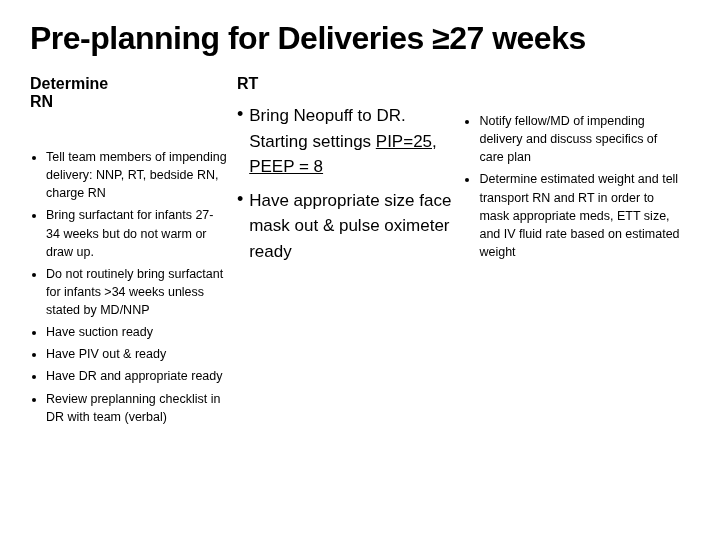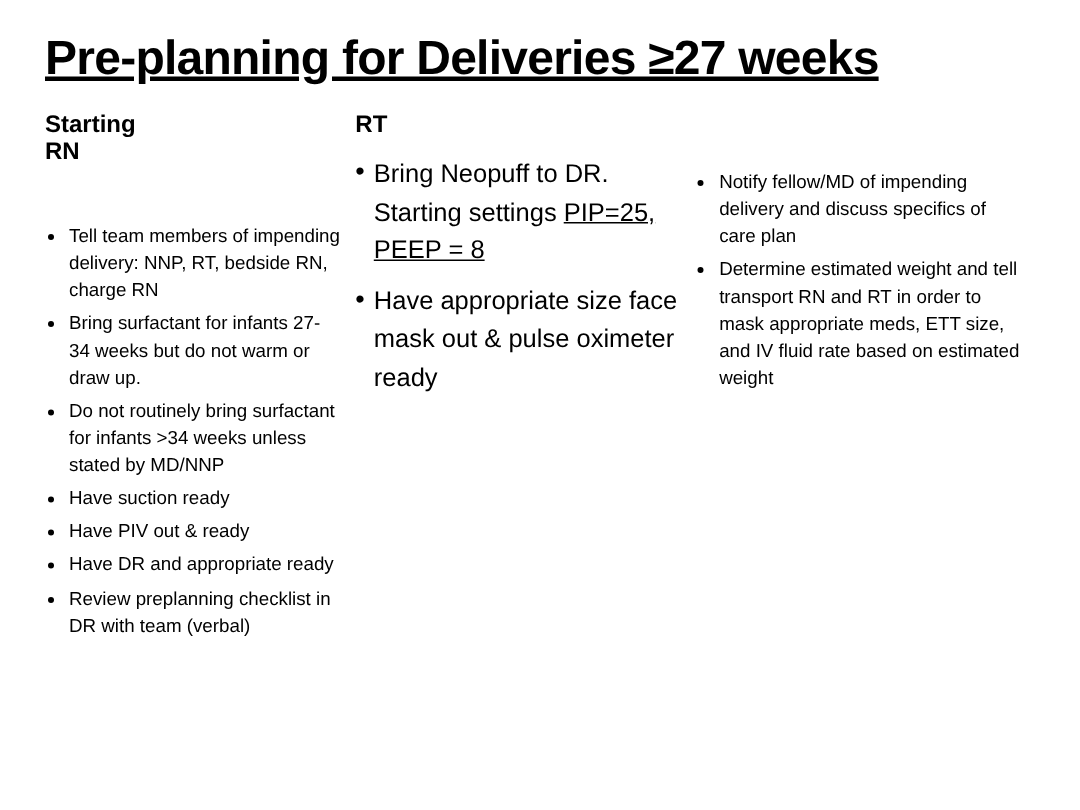--- a/index.html
+++ b/index.html
@@ -16,21 +16,20 @@
       overflow: hidden;
       padding: 20px 30px;
     }
 
     h1 {
       font-size: 32px;
       font-weight: bold;
       color: #000;
       margin-bottom: 18px;
       letter-spacing: -0.5px;
-      text-decoration: underline;
     }
 
     .columns {
       display: flex;
       gap: 0;
       width: 100%;
     }
 
     .col {
       flex: 1;
@@ -99,21 +98,21 @@
   </style>
 </head>
 <body>
 
 <h1>Pre-planning for Deliveries ≥27 weeks</h1>
 
 <div class="columns">
 
   <div class="col">
     <div class="col-header">
-      <span>Starting</span><br>
+      <span>Determine</span><br>
       <span>RN</span>
     </div>
     <ul>
       <li>Tell team members of impending delivery: NNP, RT, bedside RN, charge RN</li>
       <li>Bring surfactant for infants 27-34 weeks but do not warm or draw up.</li>
       <li>Do not routinely bring surfactant for infants &gt;34 weeks unless stated by MD/NNP</li>
       <li>Have suction ready</li>
       <li>Have PIV out &amp; ready</li>
       <li>Have DR and appropriate ready</li>
       <li>Review preplanning checklist in DR with team (verbal)</li>

